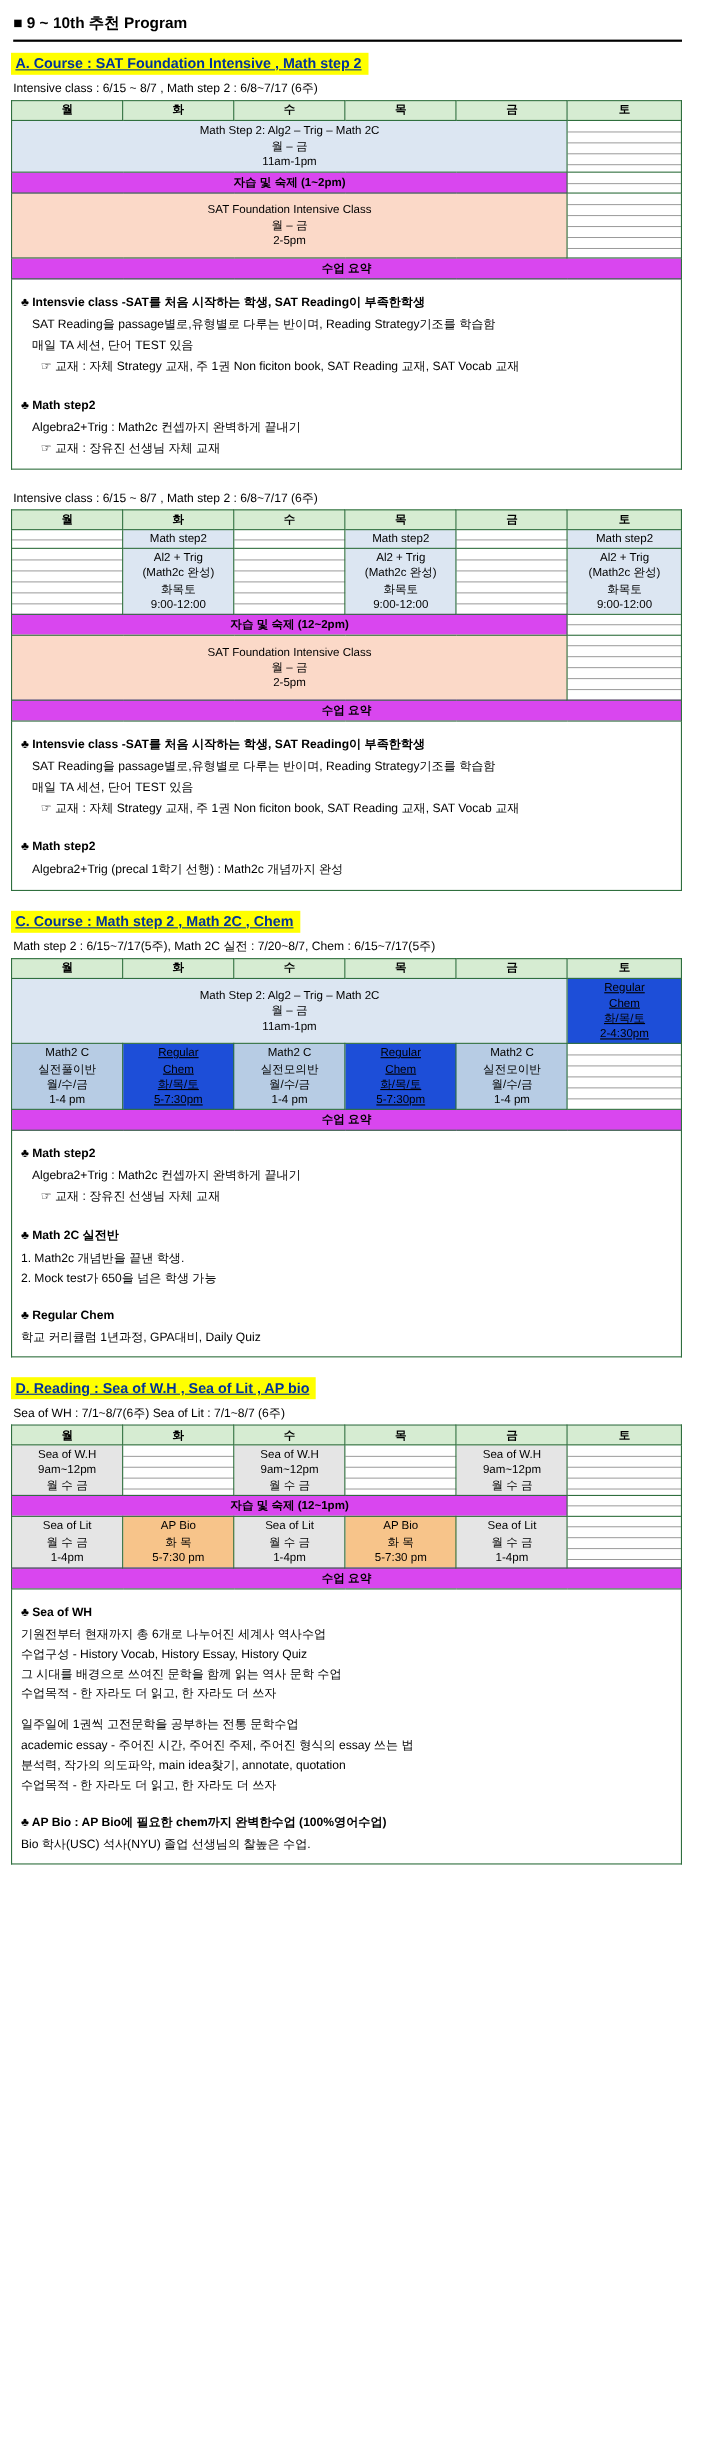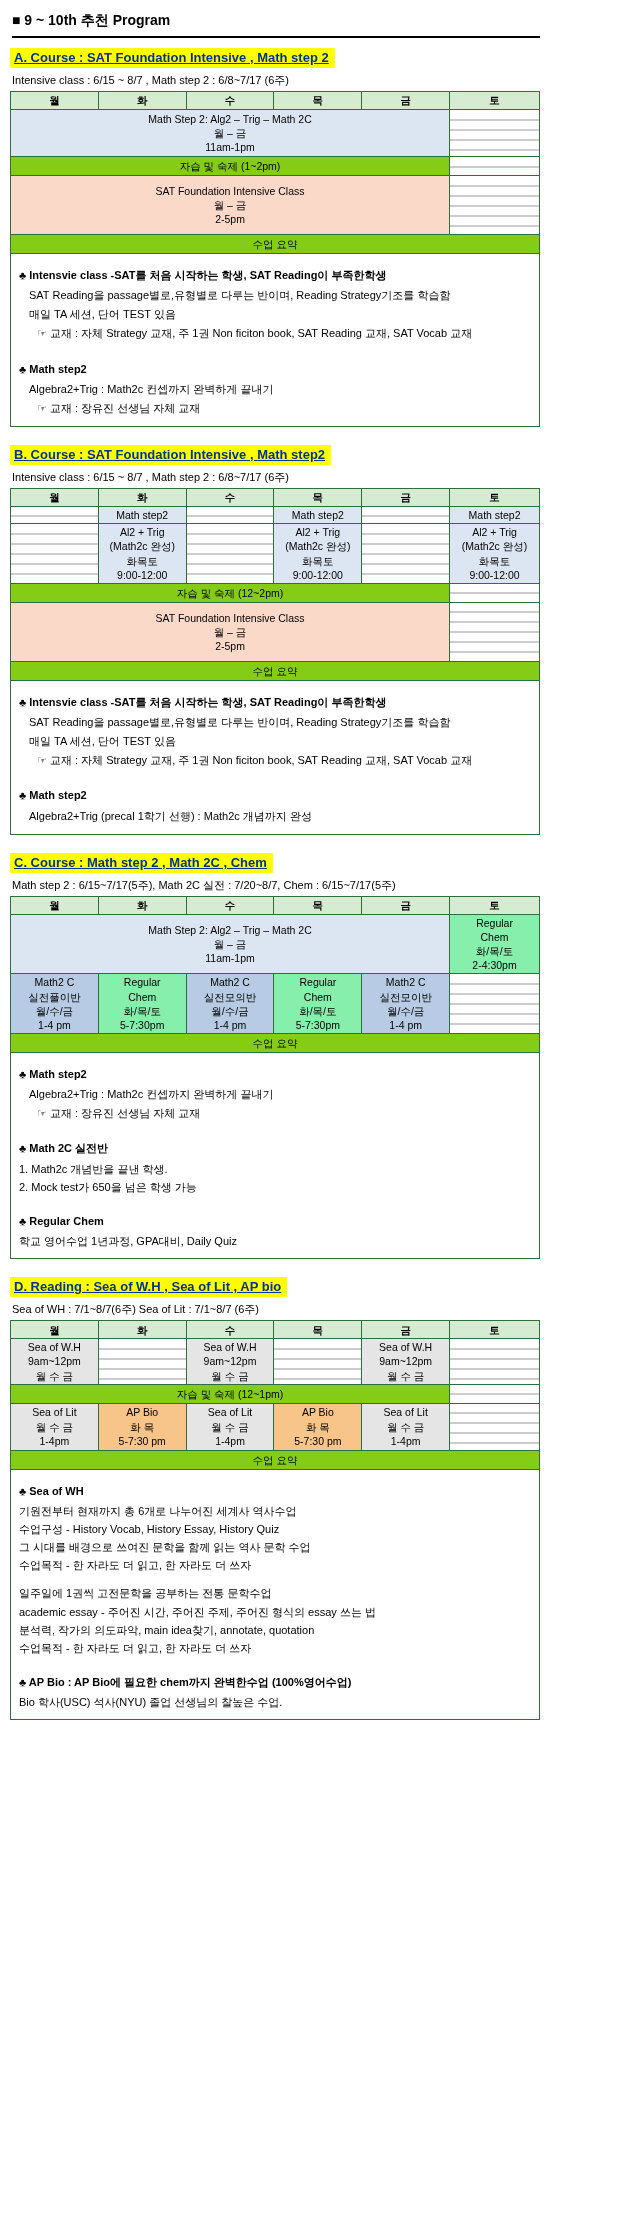--- a/index.html
+++ b/index.html
@@ -4,21 +4,21 @@
 <style>
   html,body{margin:0;padding:0;}
   body{
     width:640px;
     background:#ffffff;
     font-family:"Liberation Sans","DejaVu Sans",sans-serif;
     font-size:11px;
     color:#000;
     -webkit-font-smoothing:none;
   }
-  .page{width:540px;box-sizing:border-box;padding:8px 0 10px 10px;}
+  .page{width:620px;box-sizing:border-box;padding:8px 0 10px 10px;}
   .doc-title{
     font-size:14px;font-weight:bold;margin:4px 0 10px 2px;
     border-bottom:2px solid #000;padding-bottom:6px;
   }
   .section{margin-bottom:18px;}
   .sec-head{
     background:#ffff00;font-weight:bold;font-size:13px;color:#003399;
     display:inline-block;padding:2px 6px 3px 4px;text-decoration:underline;
     margin-bottom:3px;
   }
@@ -28,25 +28,25 @@
     border:1px solid #2f6f3e;
     text-align:center;
     vertical-align:middle;
     padding:1px 2px;
     font-size:10.5px;
     line-height:1.35;
   }
   tr.hdr td{background:#d6ecd2;font-weight:bold;height:15px;font-size:10.5px;}
   .blue{background:#dce6f2;margin-left:31px;}
   .salmon{background:#fbd9c8;}
-  .purple{background:#86efac;}
+  .purple{background:#1d4ed8;text-decoration:underline;}
   .bluecell{background:#b7cce4;}
   .orange{background:#f7c48a;}
   .green{background:#e5e5e5;}
-  .white{background:#84cc16;}
+  .white{background:#d946ef;font-weight:bold;}
   .dots{
     background:#ffffff;
     background-image:repeating-linear-gradient(to bottom,transparent 0,transparent 9px,#999 9px,#999 10px);
   }
   .notes{
     border:1px solid #2f6f3e;border-top:none;padding:6px 8px 8px 8px;
     font-size:11px;line-height:1.65;
   }
   .note-h{font-weight:bold;margin:6px 0 2px 0;}
   .note-l{margin:0 0 1px 10px;}
@@ -109,21 +109,20 @@
       <div class="note-l">매일 TA 세션, 단어 TEST 있음</div>
       <div class="note-l2">☞ 교재 : 자체 Strategy 교재, 주 1권 Non ficiton book, SAT Reading 교재, SAT Vocab  교재</div>
       <div style="height:10px"></div>
       <div class="note-h">♣ Math step2</div>
       <div class="note-l">Algebra2+Trig : Math2c 컨셉까지 완벽하게 끝내기</div>
       <div class="note-l2">☞ 교재 : 장유진 선생님 자체 교재</div>
     </div>
   </div>
 
   <div class="section">
-    <div class="sec-head">B. Course : SAT Foundation Intensive , Math step2</div>
     <div class="sec-sub">Intensive class : 6/15 ~ 8/7 , Math step 2 : 6/8~7/17 (6주)</div>
 
     <table class="grid">
       <colgroup>
         <col style="width:16.6%">
           <col style="width:16.6%">
           <col style="width:16.6%">
         <col style="width:16.6%">
           <col style="width:16.6%">
           <col style="width:17%">
@@ -252,21 +251,21 @@
     <div class="notes">
       <div class="note-h">♣ Math step2</div>
       <div class="note-l">Algebra2+Trig : Math2c 컨셉까지 완벽하게 끝내기</div>
       <div class="note-l2">☞ 교재 : 장유진 선생님 자체 교재</div>
       <div style="height:10px"></div>
       <div class="note-h">♣ Math 2C 실전반</div>
       <div>1. Math2c 개념반을 끝낸 학생.</div>
       <div>2. Mock test가 650을 넘은 학생 가능</div>
       <div style="height:10px"></div>
       <div class="note-h">♣ Regular Chem</div>
-      <div>학교 영어수업 1년과정, GPA대비, Daily Quiz</div>
+      <div>학교 커리큘럼 1년과정, GPA대비, Daily Quiz</div>
     </div>
   </div>
 
   <div class="section">
     <div class="sec-head">D. Reading : Sea of W.H , Sea of Lit , AP bio</div>
     <div class="sec-sub">Sea of WH : 7/1~8/7(6주)     Sea of Lit : 7/1~8/7 (6주)</div>
 
     <table class="grid">
       <colgroup>
         <col style="width:16.6%">

